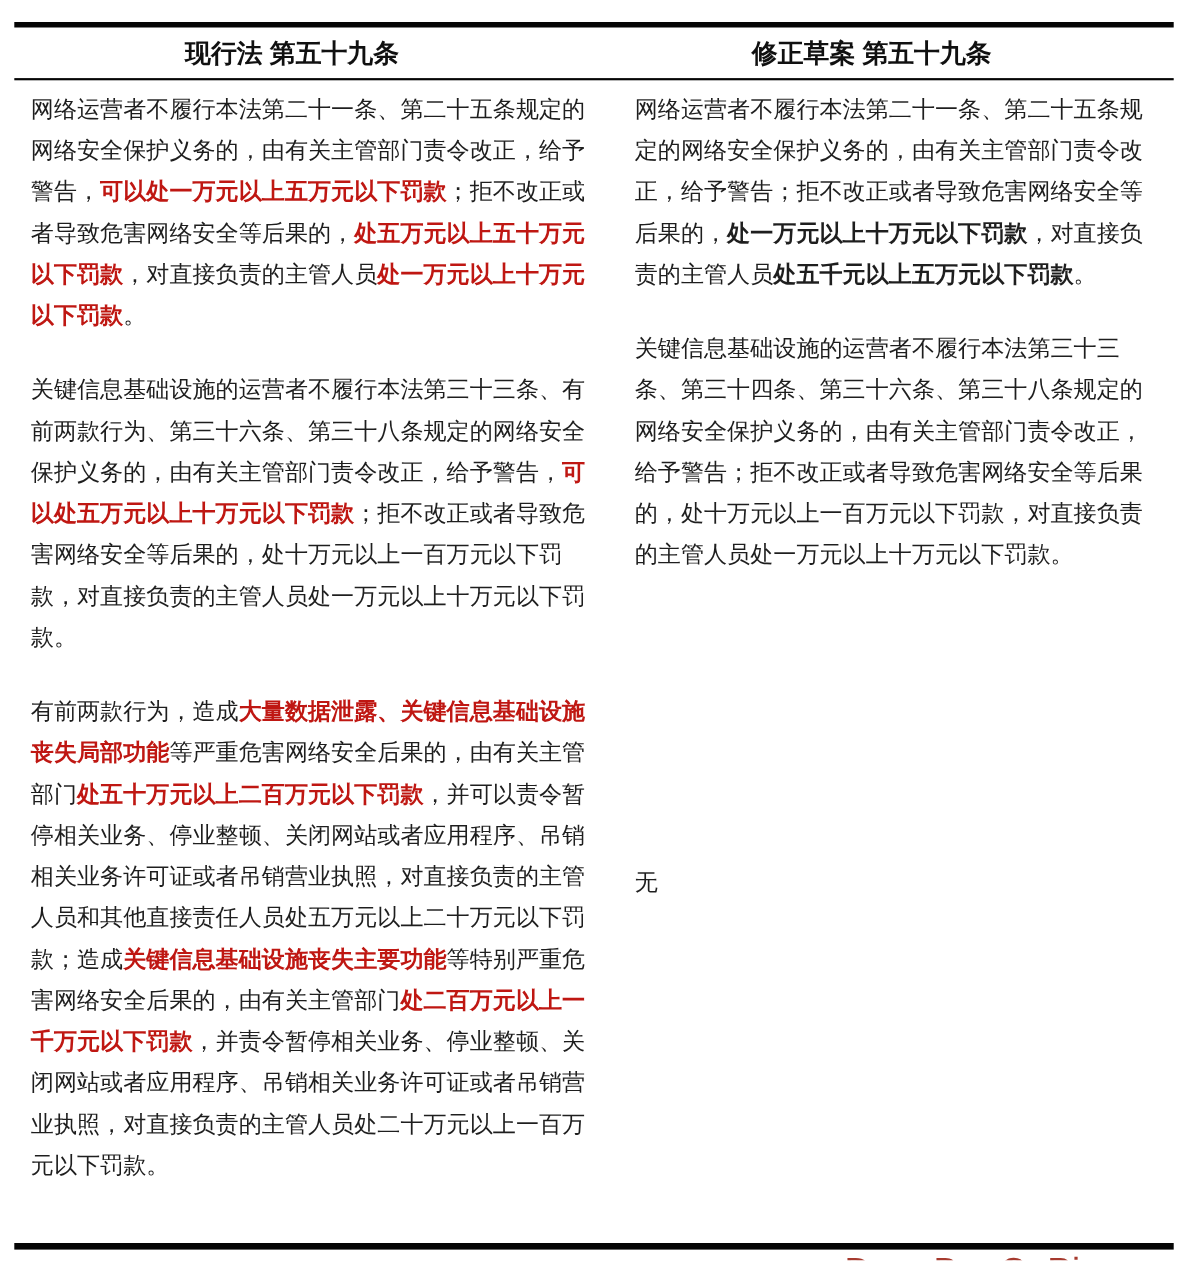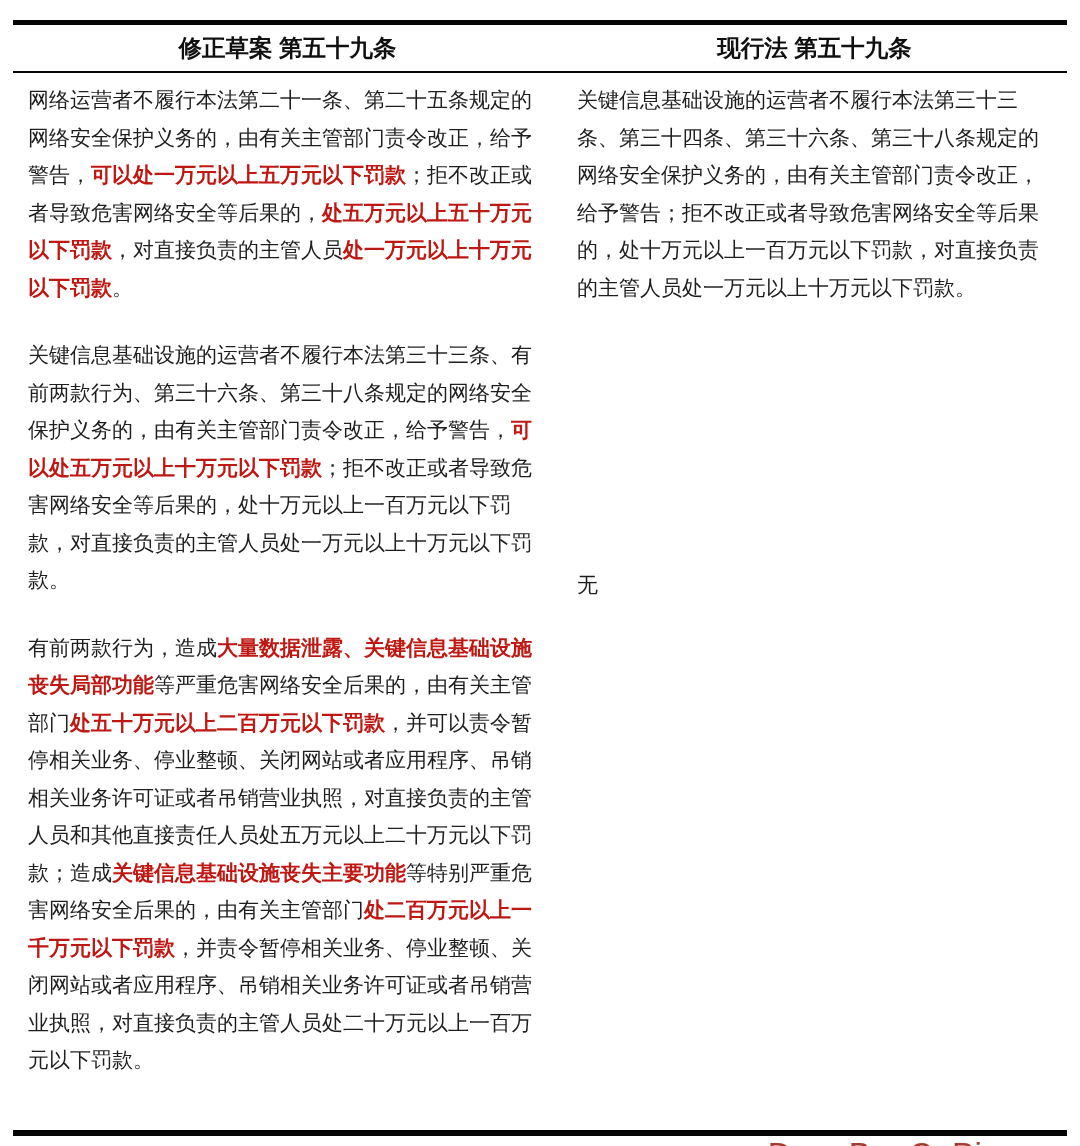--- a/index.html
+++ b/index.html
@@ -75,33 +75,34 @@
   }
 </style>
 </head>
 <body>
 
 <div class="page">
 
   <div class="rule rule-top"></div>
 
   <div class="header-row">
+    <div class="hcell hright">现行法 第五十九条</div>
     <div class="hcell hleft">修正草案 第五十九条</div>
-    <div class="hcell hright">现行法 第五十九条</div>
   </div>
 
   <div class="rule rule-mid"></div>
 
   <div class="body-row">
     <div class="cell cell-left">
       <p><span class="run-n">网络运营者不履行本法第二十一条、第二十五条规定的网络安全保护义务的，由有关主管部门责令改正，给予警告，</span><span class="run-rb">可以处一万元以上五万元以下罚款</span><span class="run-n">；拒不改正或者导致危害网络安全等后果的，</span><span class="run-rb">处五万元以上五十万元以下罚款</span><span class="run-n">，对直接负责的主管人员</span><span class="run-rb">处一万元以上十万元以下罚款</span><span class="run-n">。</span></p>
       <p><span class="run-n">关键信息基础设施的运营者不履行本法第三十三条、有前两款行为、第三十六条、第三十八条规定的网络安全保护义务的，由有关主管部门责令改正，给予警告，</span><span class="run-rb">可以处五万元以上十万元以下罚款</span><span class="run-n">；拒不改正或者导致危害网络安全等后果的，处十万元以上一百万元以下罚款，对直接负责的主管人员处一万元以上十万元以下罚款。</span></p>
       <p><span class="run-n">有前两款行为，造成</span><span class="run-rb">大量数据泄露、关键信息基础设施丧失局部功能</span><span class="run-n">等严重危害网络安全后果的，由有关主管部门</span><span class="run-rb">处五十万元以上二百万元以下罚款</span><span class="run-n">，并可以责令暂停相关业务、停业整顿、关闭网站或者应用程序、吊销相关业务许可证或者吊销营业执照，对直接负责的主管人员和其他直接责任人员处五万元以上二十万元以下罚款；造成</span><span class="run-rb">关键信息基础设施丧失主要功能</span><span class="run-n">等特别严重危害网络安全后果的，由有关主管部门</span><span class="run-rb">处二百万元以上一千万元以下罚款</span><span class="run-n">，并责令暂停相关业务、停业整顿、关闭网站或者应用程序、吊销相关业务许可证或者吊销营业执照，对直接负责的主管人员处二十万元以上一百万元以下罚款。</span></p>
     </div>
     <div class="cell cell-right">
+      <p><span class="run-n">网络运营者不履行本法第二十一条、第二十五条规定的网络安全保护义务的，由有关主管部门责令改正，给予警告；拒不改正或者导致危害网络安全等后果的，</span><span class="run-bb">处一万元以上十万元以下罚款</span><span class="run-n">，对直接负责的主管人员</span><span class="run-bb">处五千元以上五万元以下罚款</span><span class="run-n">。</span></p>
       <p><span class="run-n">关键信息基础设施的运营者不履行本法第三十三条、第三十四条、第三十六条、第三十八条规定的网络安全保护义务的，由有关主管部门责令改正，给予警告；拒不改正或者导致危害网络安全等后果的，处十万元以上一百万元以下罚款，对直接负责的主管人员处一万元以上十万元以下罚款。</span></p>
       <p class="none-marker">无</p>
     </div>
   </div>
 
   <div class="rule rule-bottom"></div>
 
   <div class="watermark">DengBaoCePing.org</div>
 
 </div>

